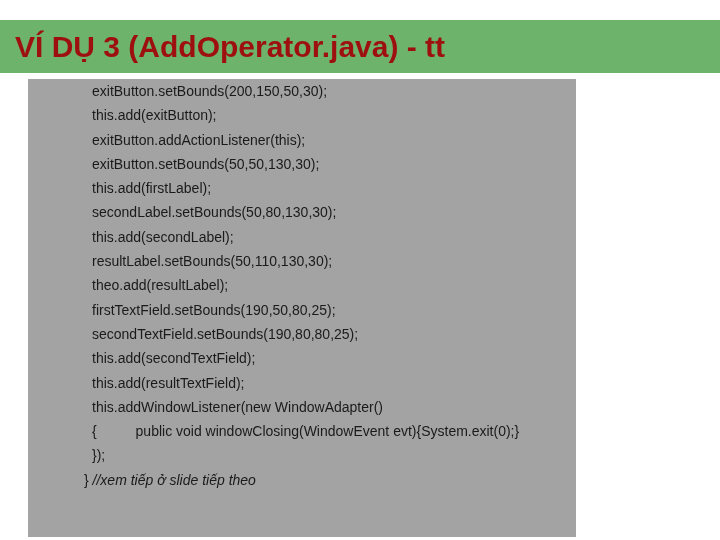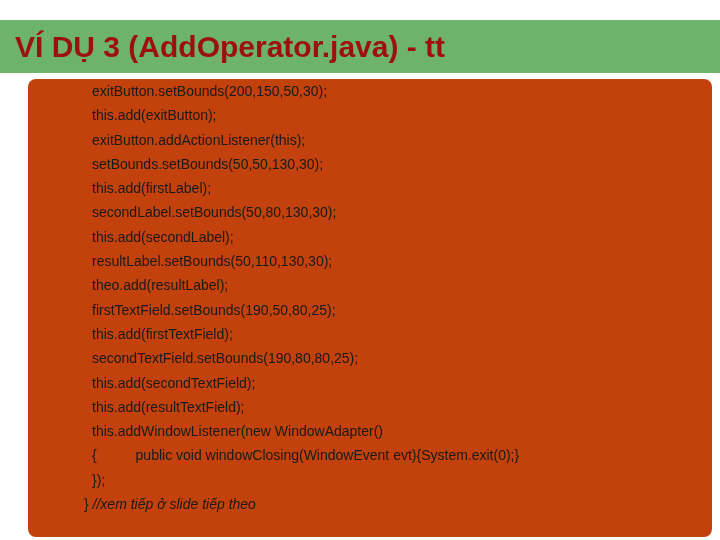--- a/index.html
+++ b/index.html
@@ -37,24 +37,23 @@
     font-weight: bold;
     color: #9E1010;
     letter-spacing: 0px;
     white-space: nowrap;
     line-height: 36px;
   }
   .content-box {
     position: absolute;
     left: 28px;
     top: 59px;
-    width: 684px;
+    width: 548px;
     height: 458px;
-    background: #c2410c;
-    border-radius: 8px;
+    background: #a3a3a3;
   }
   .code-block {
     position: absolute;
     left: 0;
     top: 0;
     width: 684px;
     padding: 0;
     margin: 0;
   }
   .code-line {
@@ -80,28 +79,27 @@
 
   <div class="title-band"></div>
 
   <div class="slide-title">VÍ DỤ 3 (AddOperator.java) - tt</div>
 
   <div class="content-box">
     <div class="code-block">
         <div class="code-line indent-1">exitButton.setBounds(200,150,50,30);</div>
         <div class="code-line indent-1">this.add(exitButton);</div>
         <div class="code-line indent-1">exitButton.addActionListener(this);</div>
-        <div class="code-line indent-1">setBounds.setBounds(50,50,130,30);</div>
+        <div class="code-line indent-1">exitButton.setBounds(50,50,130,30);</div>
         <div class="code-line indent-1">this.add(firstLabel);</div>
         <div class="code-line indent-1">secondLabel.setBounds(50,80,130,30);</div>
         <div class="code-line indent-1">this.add(secondLabel);</div>
         <div class="code-line indent-1">resultLabel.setBounds(50,110,130,30);</div>
         <div class="code-line indent-1">theo.add(resultLabel);</div>
         <div class="code-line indent-1">firstTextField.setBounds(190,50,80,25);</div>
-        <div class="code-line indent-1">this.add(firstTextField);</div>
         <div class="code-line indent-1">secondTextField.setBounds(190,80,80,25);</div>
         <div class="code-line indent-1">this.add(secondTextField);</div>
         <div class="code-line indent-1">this.add(resultTextField);</div>
         <div class="code-line indent-1">this.addWindowListener(new WindowAdapter()</div>
         <div class="code-line indent-1">{          public void windowClosing(WindowEvent evt){System.exit(0);}</div>
         <div class="code-line indent-1">});</div>
         <div class="code-line indent-2">} <span class="comment">//xem tiếp ở slide tiếp theo</span></div>
       </div>
 
   </div>

